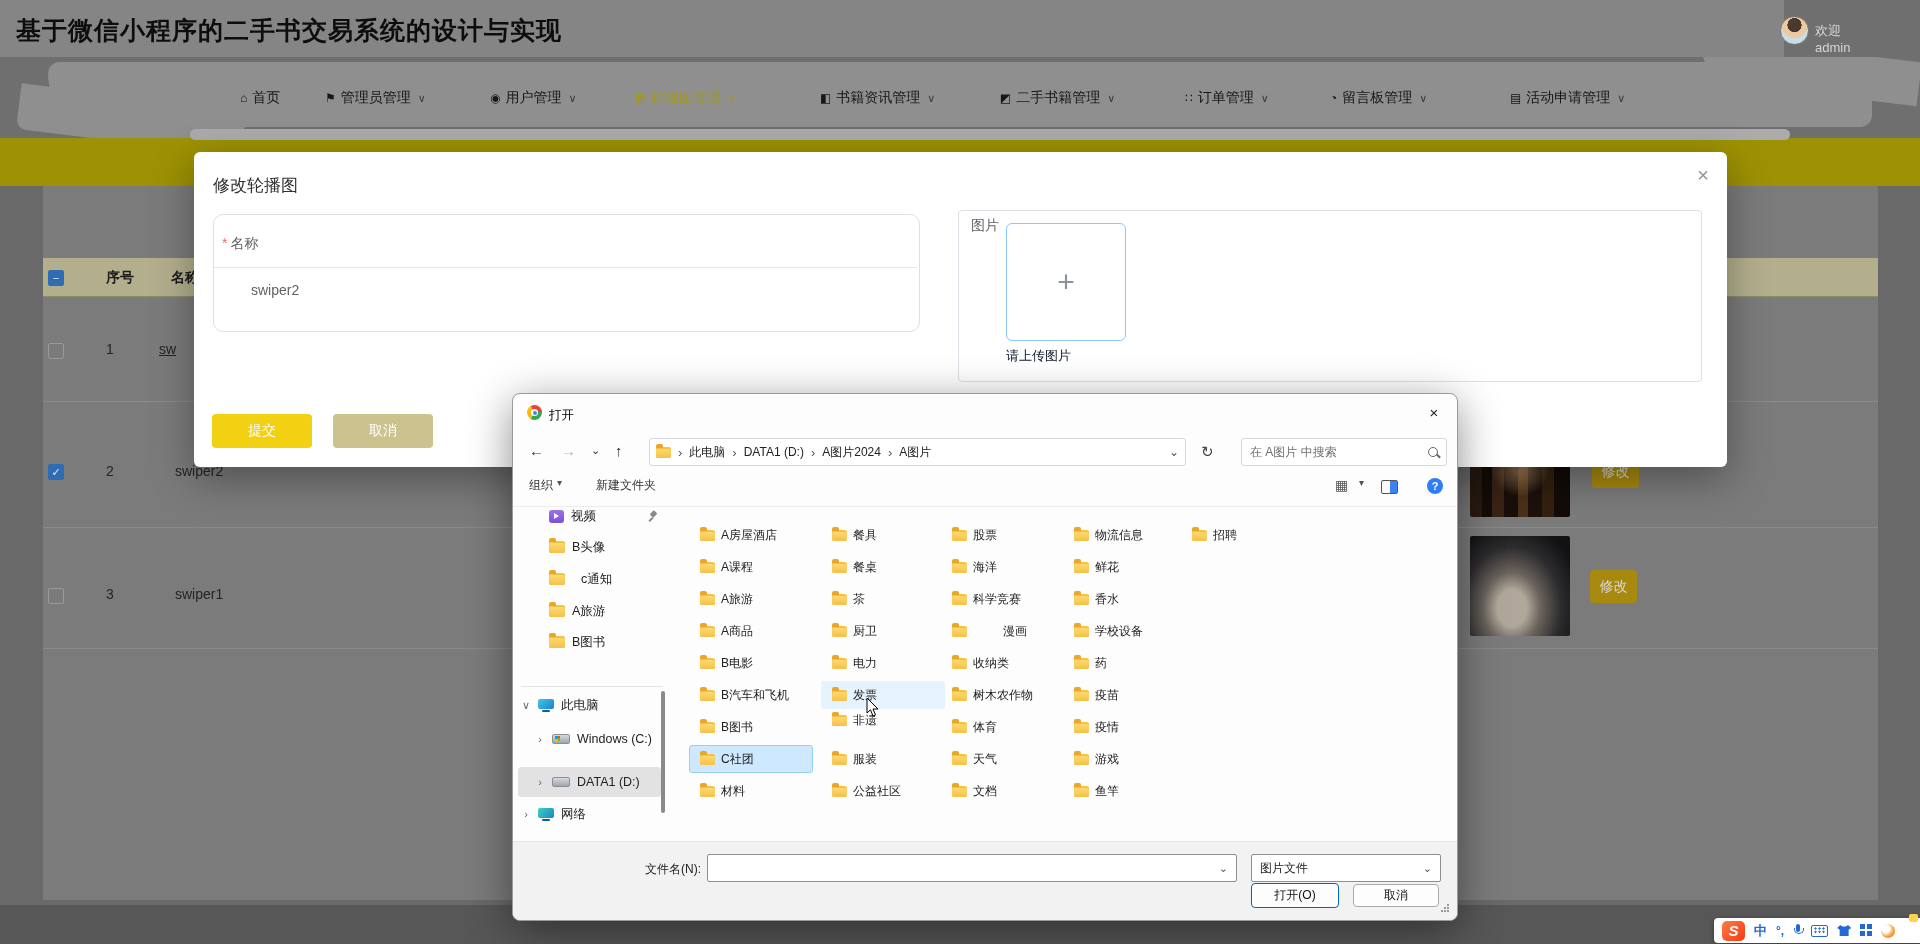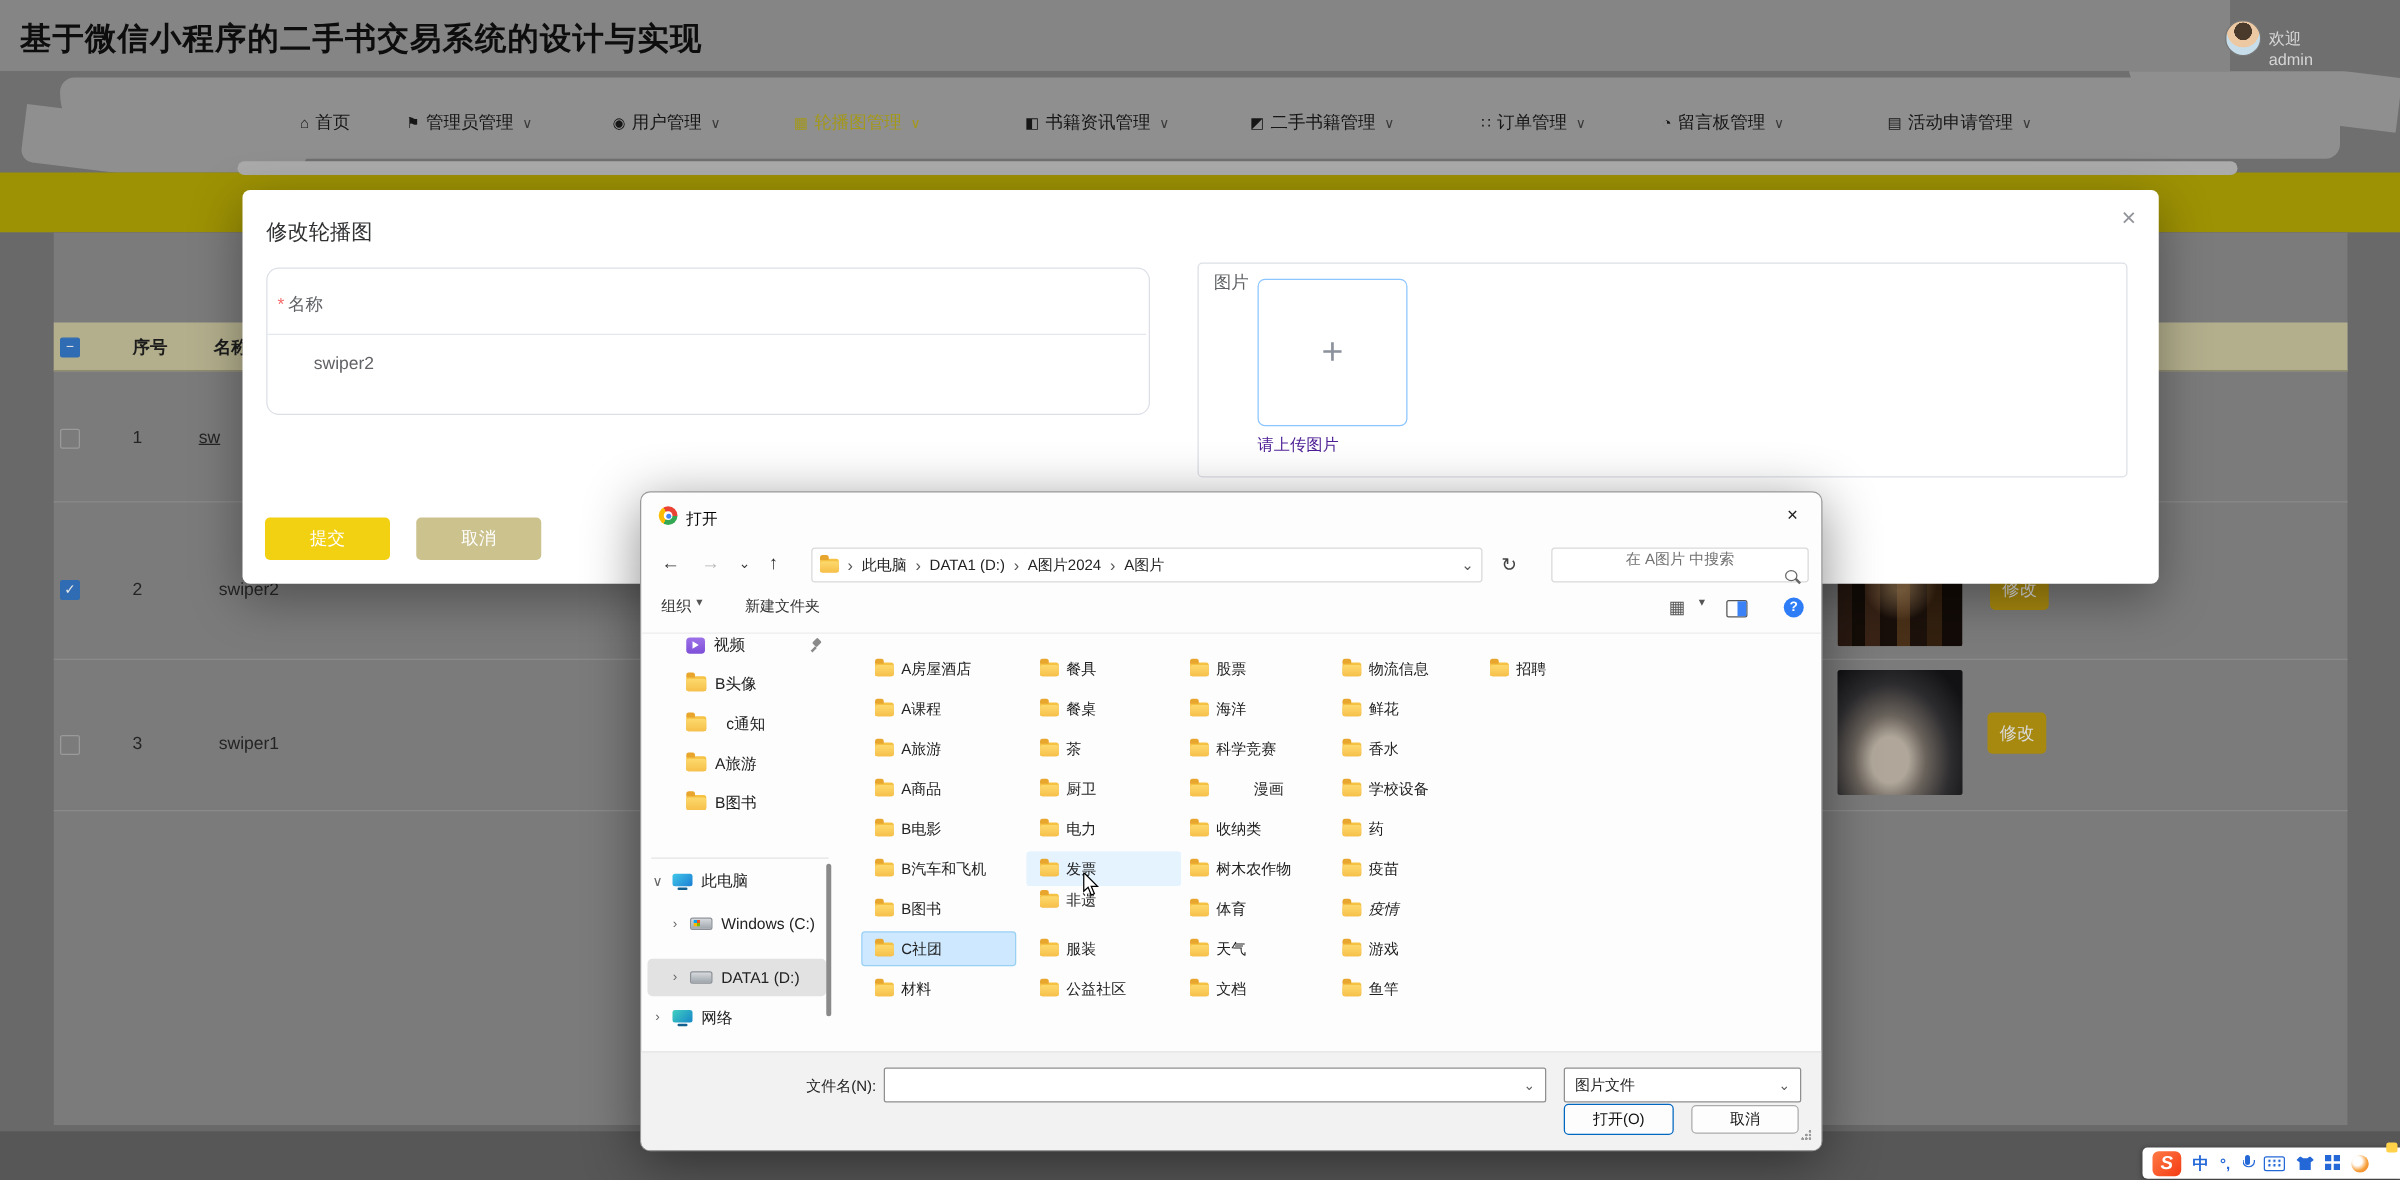--- a/index.html
+++ b/index.html
@@ -45,42 +45,42 @@
   .modal-close{position:absolute;left:1494px;top:8px;width:30px;height:30px;font-size:20px;color:#909399;text-align:center;line-height:30px;cursor:pointer;}
   .name-box{position:absolute;left:19px;top:62px;width:705px;height:116px;border:1px solid #dcdfe6;border-radius:10px;}
   .name-label{position:absolute;left:8px;top:20px;font-size:14px;color:#606266;}
   .req-star{color:#f56c6c;margin-right:3px;}
   .name-underline{position:absolute;left:0;top:52px;width:703px;height:1px;background:#e4e7ed;}
   .name-value{position:absolute;left:37px;top:67px;font-size:14px;color:#606266;}
   .pic-box{position:absolute;left:764px;top:58px;width:742px;height:170px;border:1px solid #dcdfe6;border-radius:4px;}
   .pic-label{position:absolute;left:12px;top:6px;font-size:14px;color:#606266;}
   .upload-sq{position:absolute;left:47px;top:12px;width:118px;height:116px;border:1px solid #8cc5ff;border-radius:6px;background:#fff;
     display:flex;align-items:center;justify-content:center;color:#8c939d;font-size:30px;font-weight:300;cursor:pointer;}
-  .upload-hint{position:absolute;left:47px;top:136px;font-size:13px;color:#4c1d95;}
+  .upload-hint{position:absolute;left:47px;top:136px;font-size:13px;color:#0f172a;}
   .btn-submit{position:absolute;left:18px;top:262px;width:100px;height:34px;background:#f2d012;color:#ffffff;font-size:14px;border:none;border-radius:4px;cursor:pointer;}
   .btn-cancel-m{position:absolute;left:139px;top:262px;width:100px;height:34px;background:#cbc28e;color:#ffffff;font-size:14px;border:none;border-radius:4px;cursor:pointer;}
   
   .wdialog{left:512px;top:393px;width:944px;height:526px;background:#fdfdfd;border:1px solid #9a9a9a;border-radius:8px;
     box-shadow:0 10px 44px rgba(0,0,0,.45);z-index:30;font-size:12px;color:#222;overflow:hidden;}
   .wtitle{position:absolute;left:36px;top:13px;font-size:12.5px;color:#000;}
   .wclose{position:absolute;left:902px;top:4px;width:38px;height:30px;text-align:center;line-height:30px;font-size:15px;color:#222;cursor:pointer;}
   .ico-chrome{position:absolute;left:14px;top:11px;width:15px;height:15px;border-radius:50%;
     background:conic-gradient(from -30deg,#ea4335 0 33.3%,#34a853 0 66.6%,#fbbc05 0);}
   .ico-chrome::before{content:"";position:absolute;inset:4px;background:#fff;border-radius:50%;}
   .ico-chrome::after{content:"";position:absolute;inset:5.5px;background:#4285f4;border-radius:50%;}
   .navbtn{position:absolute;font-size:15px;color:#333;cursor:pointer;}
   .navbtn.dis{color:#b5b5b5;}
   .crumb-bar{position:absolute;left:136px;top:44px;width:537px;height:28px;border:1px solid #d9d9d9;border-radius:3px;background:#fff;
     display:flex;align-items:center;padding:0 6px;gap:7px;box-sizing:border-box;}
   .crumb-sep{color:#555;font-size:13px;}
   .crumb-item{color:#222;cursor:pointer;white-space:nowrap;}
   .crumb-caret{margin-left:auto;color:#555;font-size:12px;cursor:pointer;}
   .refresh{position:absolute;left:688px;top:49px;font-size:15px;color:#444;cursor:pointer;}
   .search-box{position:absolute;left:728px;top:44px;width:206px;height:28px;border:1px solid #d9d9d9;border-radius:3px;background:#fff;
-    display:flex;align-items:center;padding:0 8px;box-sizing:border-box;color:#707070;cursor:text;flex-direction:column;}
+    display:flex;align-items:center;padding:0 8px;box-sizing:border-box;color:#707070;cursor:text;}
   .lens{margin-left:auto;width:8px;height:8px;border:1.5px solid #666;border-radius:50%;position:relative;}
   .lens::after{content:"";position:absolute;left:7px;top:7px;width:5px;height:1.5px;background:#666;transform:rotate(45deg);}
   .wtoolbar-item{position:absolute;top:83px;display:flex;align-items:flex-start;gap:4px;color:#333;cursor:pointer;}
   .tb-caret{font-size:10px;color:#555;}
   .ico-gridview{position:absolute;left:822px;top:83px;font-size:14px;color:#555;cursor:pointer;}
   .ico-pane{position:absolute;left:868px;top:86px;width:15px;height:12px;border:1.5px solid #555;border-radius:2px;cursor:pointer;}
   .ico-pane::after{content:"";position:absolute;right:0;top:0;width:7px;height:12px;background:#3b82f6;}
   .ico-help{position:absolute;left:914px;top:84px;width:16px;height:16px;border-radius:50%;background:#2f7df6;color:#fff;
     font-size:11px;font-weight:bold;text-align:center;line-height:16px;cursor:pointer;}
   .wsep{position:absolute;left:0;top:112px;width:944px;height:1px;background:#ededed;}
@@ -483,21 +483,21 @@
         <span>学校设备</span>
       </div>
     <div class="fitem" style="left:550px;top:255px;">
         <span class="fold"></span>
         <span>药</span>
       </div>
     <div class="fitem" style="left:550px;top:287px;">
         <span class="fold"></span>
         <span>疫苗</span>
       </div>
-    <div class="fitem" style="left:550px;top:319px;font-style:italic;">
+    <div class="fitem" style="left:550px;top:319px;">
         <span class="fold"></span>
         <span>疫情</span>
       </div>
     <div class="fitem" style="left:550px;top:351px;">
         <span class="fold"></span>
         <span>游戏</span>
       </div>
     <div class="fitem" style="left:550px;top:383px;">
         <span class="fold"></span>
         <span>鱼竿</span>

